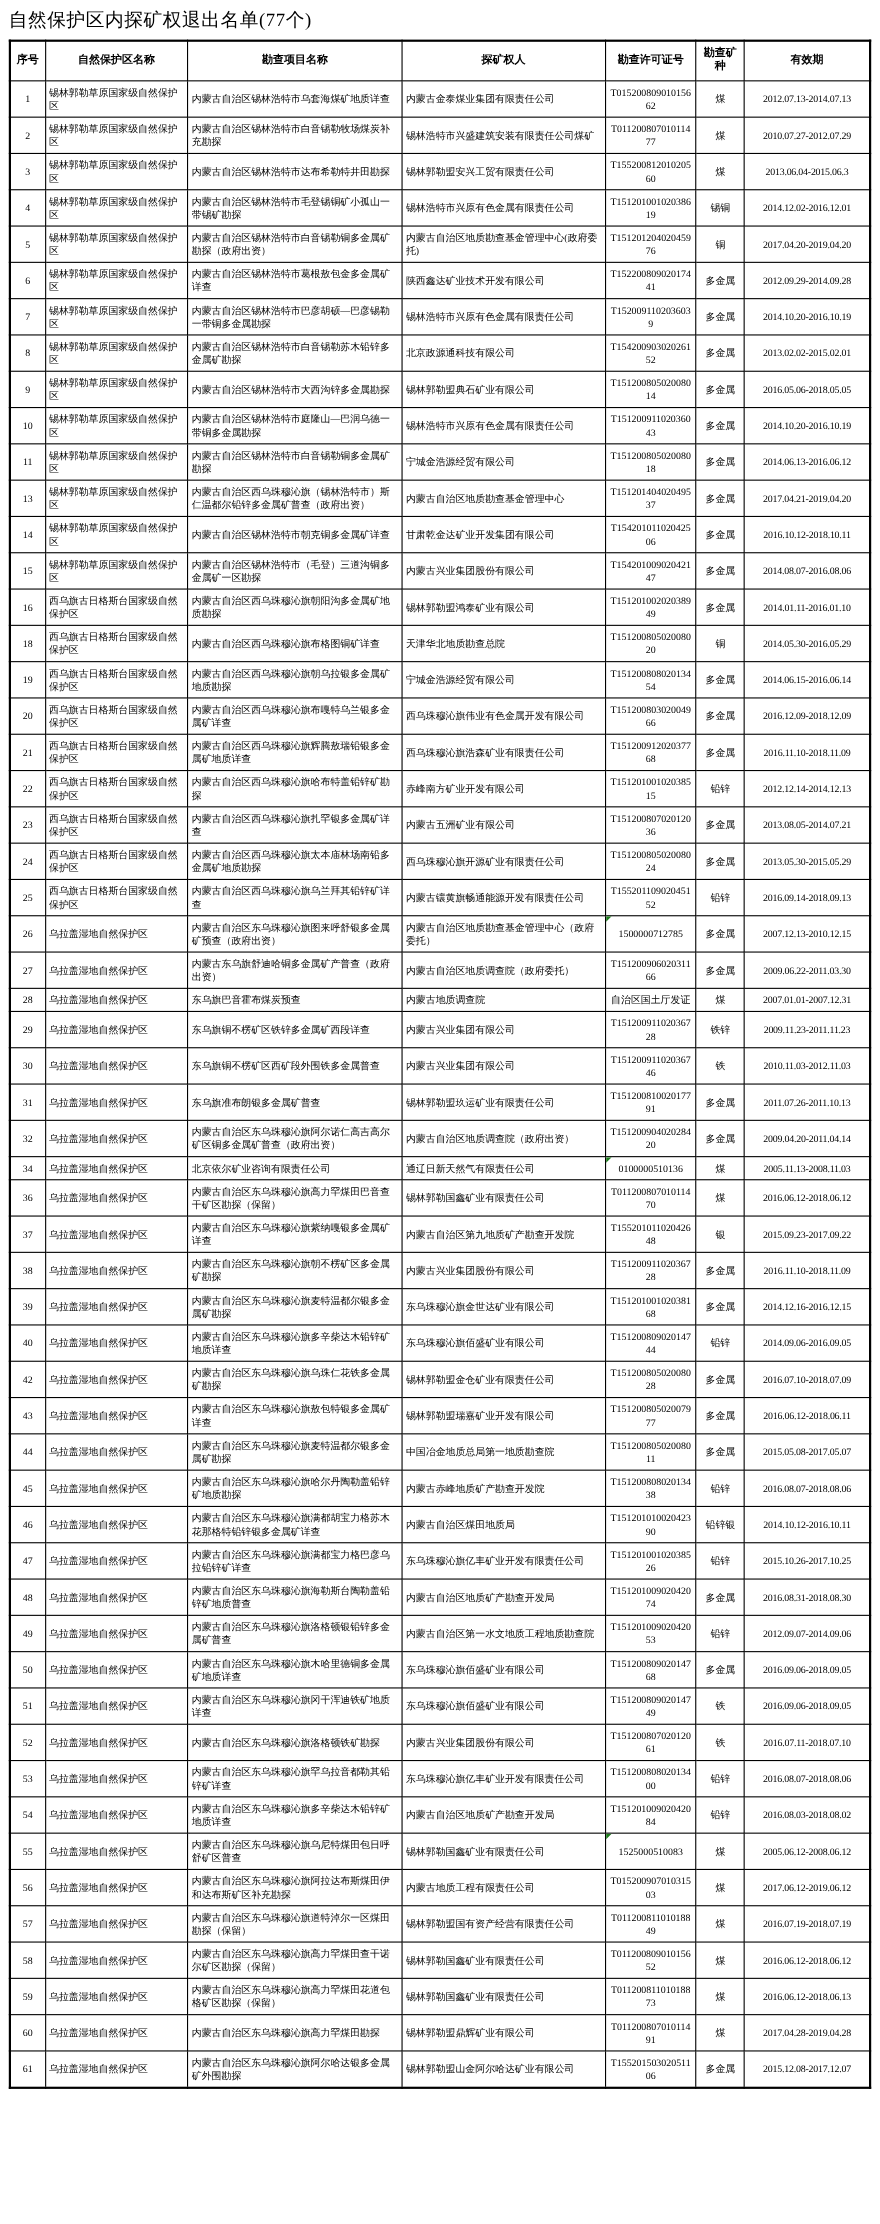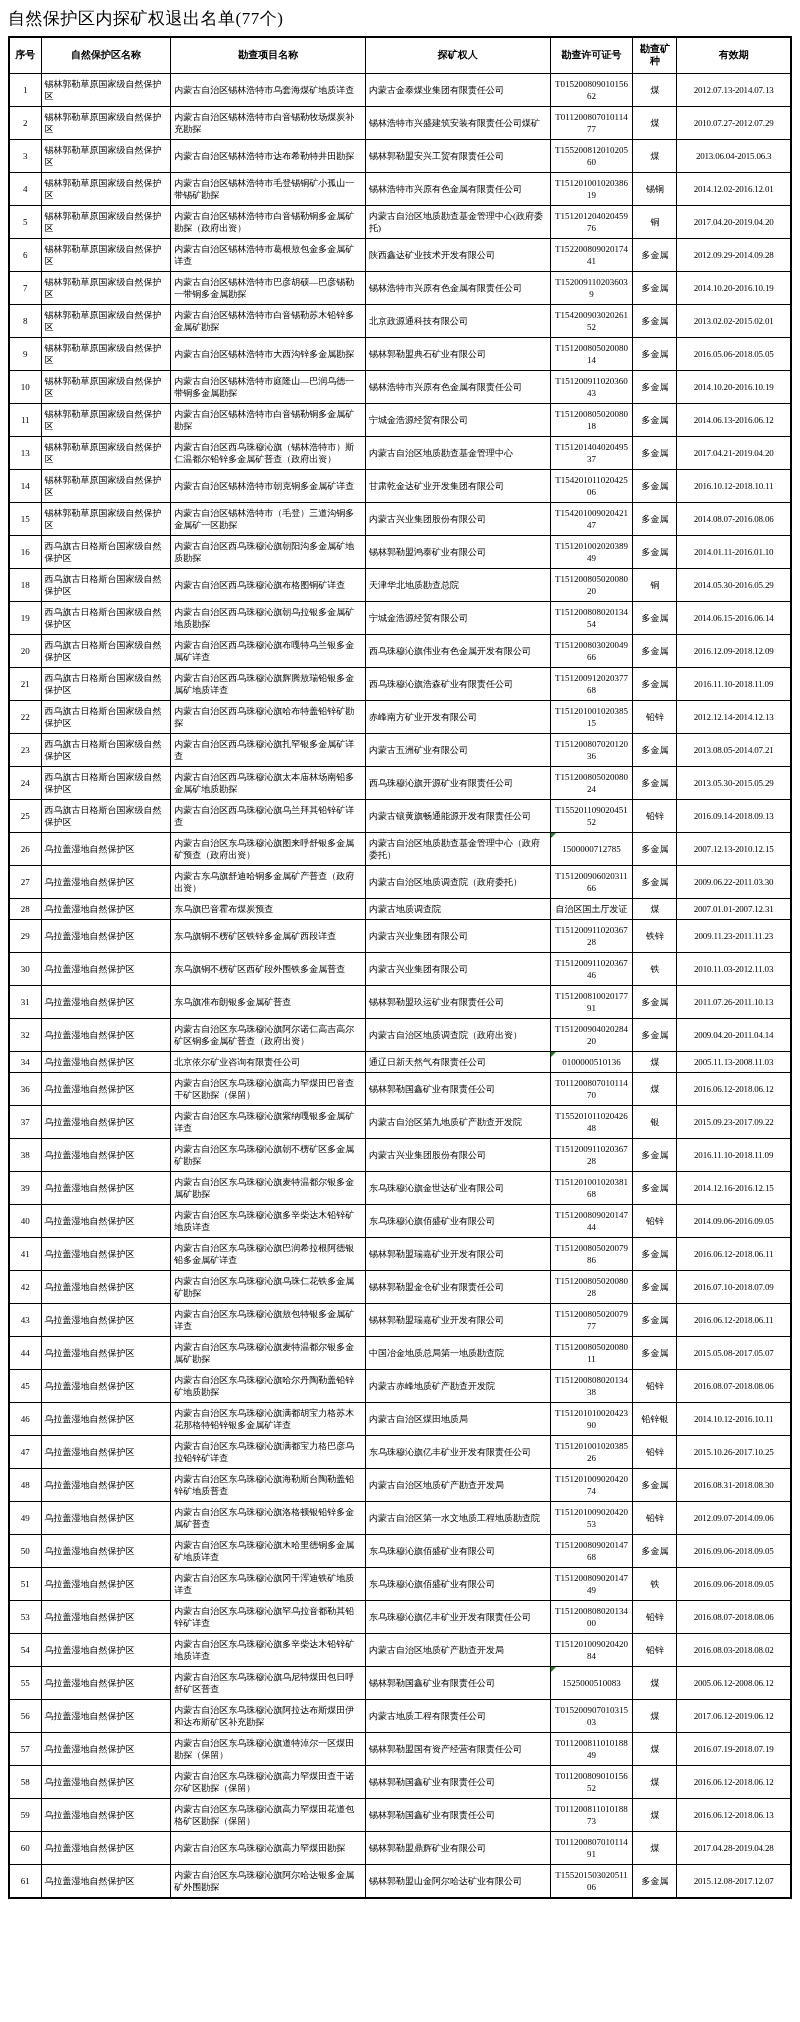--- a/index.html
+++ b/index.html
@@ -398,29 +398,20 @@
         <tr>
     <td class="c-no">40</td>
     <td class="c-reserve">乌拉盖湿地自然保护区</td>
     <td class="c-project">内蒙古自治区东乌珠穆沁旗多辛柴达木铅锌矿地质详查</td>
     <td class="c-holder">东乌珠穆沁旗佰盛矿业有限公司</td>
     <td class="c-license">T15120080902014744</td>
     <td class="c-mineral">铅锌</td>
     <td class="c-valid">2014.09.06-2016.09.05</td>
   </tr>
         <tr>
-    <td class="c-no">41</td>
-    <td class="c-reserve">乌拉盖湿地自然保护区</td>
-    <td class="c-project">内蒙古自治区东乌珠穆沁旗巴润希拉根阿德银铅多金属矿详查</td>
-    <td class="c-holder">锡林郭勒盟瑞嘉矿业开发有限公司</td>
-    <td class="c-license">T15120080502007986</td>
-    <td class="c-mineral">多金属</td>
-    <td class="c-valid">2016.06.12-2018.06.11</td>
-  </tr>
-        <tr>
     <td class="c-no">42</td>
     <td class="c-reserve">乌拉盖湿地自然保护区</td>
     <td class="c-project">内蒙古自治区东乌珠穆沁旗乌珠仁花铁多金属矿勘探</td>
     <td class="c-holder">锡林郭勒盟金仓矿业有限责任公司</td>
     <td class="c-license">T15120080502008028</td>
     <td class="c-mineral">多金属</td>
     <td class="c-valid">2016.07.10-2018.07.09</td>
   </tr>
         <tr>
     <td class="c-no">43</td>
@@ -497,20 +488,29 @@
         <tr>
     <td class="c-no">51</td>
     <td class="c-reserve">乌拉盖湿地自然保护区</td>
     <td class="c-project">内蒙古自治区东乌珠穆沁旗冈干浑迪铁矿地质详查</td>
     <td class="c-holder">东乌珠穆沁旗佰盛矿业有限公司</td>
     <td class="c-license">T15120080902014749</td>
     <td class="c-mineral">铁</td>
     <td class="c-valid">2016.09.06-2018.09.05</td>
   </tr>
         <tr>
+    <td class="c-no">52</td>
+    <td class="c-reserve">乌拉盖湿地自然保护区</td>
+    <td class="c-project">内蒙古自治区东乌珠穆沁旗洛格顿铁矿勘探</td>
+    <td class="c-holder">内蒙古兴业集团股份有限公司</td>
+    <td class="c-license">T15120080702012061</td>
+    <td class="c-mineral">铁</td>
+    <td class="c-valid">2016.07.11-2018.07.10</td>
+  </tr>
+        <tr>
     <td class="c-no">53</td>
     <td class="c-reserve">乌拉盖湿地自然保护区</td>
     <td class="c-project">内蒙古自治区东乌珠穆沁旗罕乌拉音都勒其铅锌矿详查</td>
     <td class="c-holder">东乌珠穆沁旗亿丰矿业开发有限责任公司</td>
     <td class="c-license">T15120080802013400</td>
     <td class="c-mineral">铅锌</td>
     <td class="c-valid">2016.08.07-2018.08.06</td>
   </tr>
         <tr>
     <td class="c-no">54</td>

